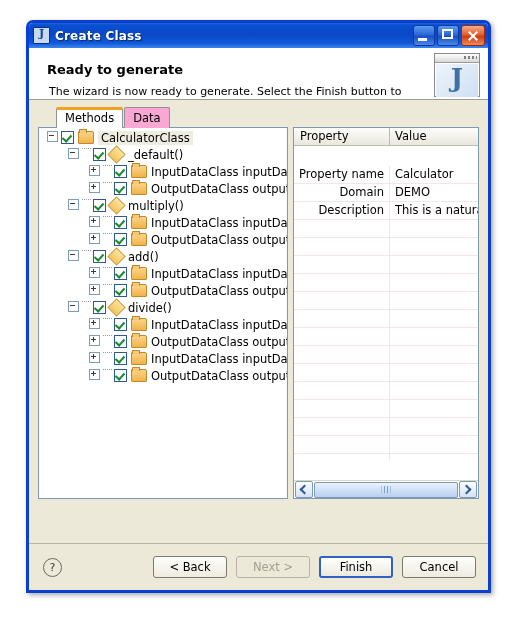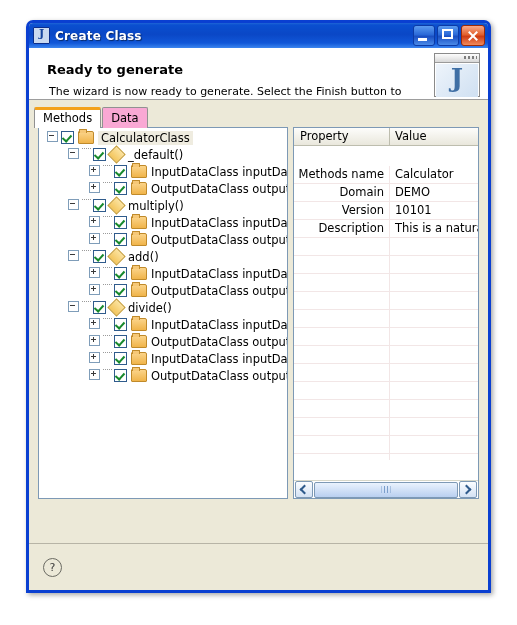--- a/index.html
+++ b/index.html
@@ -82,21 +82,21 @@
   #bannericon .bd{height:33px;background:linear-gradient(135deg,#eef4fb,#cfe0f2);position:relative;margin:1px;}
   #bannericon .bd:after{
     content:"J";position:absolute;left:0;right:0;top:-1px;
     font:bold 26px "DejaVu Serif","Liberation Serif",serif;color:#3f6fa5;text-align:center;
   }
 
   
   #body{position:relative;height:calc(100% - 25px - 52px);background:#ece9d8;}
 
   
-  #tabs{position:absolute;left:5px;top:7px;display:flex;align-items:flex-end;height:21px;z-index:3;}
+  #tabs{position:absolute;left:27px;top:7px;display:flex;align-items:flex-end;height:21px;z-index:3;}
   .tab{
     font:11.5px "DejaVu Sans","Liberation Sans",sans-serif;color:#000;
     padding:3px 8px 3px 8px;border:1px solid #919191;border-bottom:none;
     background:#f9a8d4;border-radius:2px 2px 0 0;cursor:default;height:14px;box-sizing:content-box;
     margin-right:1px;line-height:14px;
   }
   .tab.active{
     background:#ffffff;border-top:3px solid #f3a11b;padding-top:1px;
     position:relative;z-index:4;
   }
@@ -366,30 +366,26 @@
           </div>
       </div>
 
       <div id="tablepanel">
         <div class="thead">
           <div class="c1">Property</div>
           <div class="c2">Value</div>
         </div>
         <div id="tbody">
             <div class="trw">
-              <div class="c1">Methods name</div>
+              <div class="c1">Property name</div>
               <div class="c2">Calculator</div>
             </div>
             <div class="trw">
               <div class="c1">Domain</div>
               <div class="c2">DEMO</div>
-            </div>
-            <div class="trw">
-              <div class="c1">Version</div>
-              <div class="c2">10101</div>
             </div>
             <div class="trw">
               <div class="c1">Description</div>
               <div class="c2">This is a natural :</div>
             </div>
             <div class="trw">
               <div class="c1"></div>
               <div class="c2"></div>
             </div>
             <div class="trw">
@@ -451,16 +447,22 @@
           <div class="sbtn right"></div>
         </div>
       </div>
 
     </div>
 
     <div id="sep"></div>
 
     <div id="footer">
       <div id="help">?</div>
+      <div id="btns">
+          <div class="btn">&lt; Back</div>
+          <div class="btn disabled">Next &gt;</div>
+          <div class="btn default">Finish</div>
+          <div class="btn">Cancel</div>
+        </div>
     </div>
 
   </div>
 </div>
 
 </body></html>

